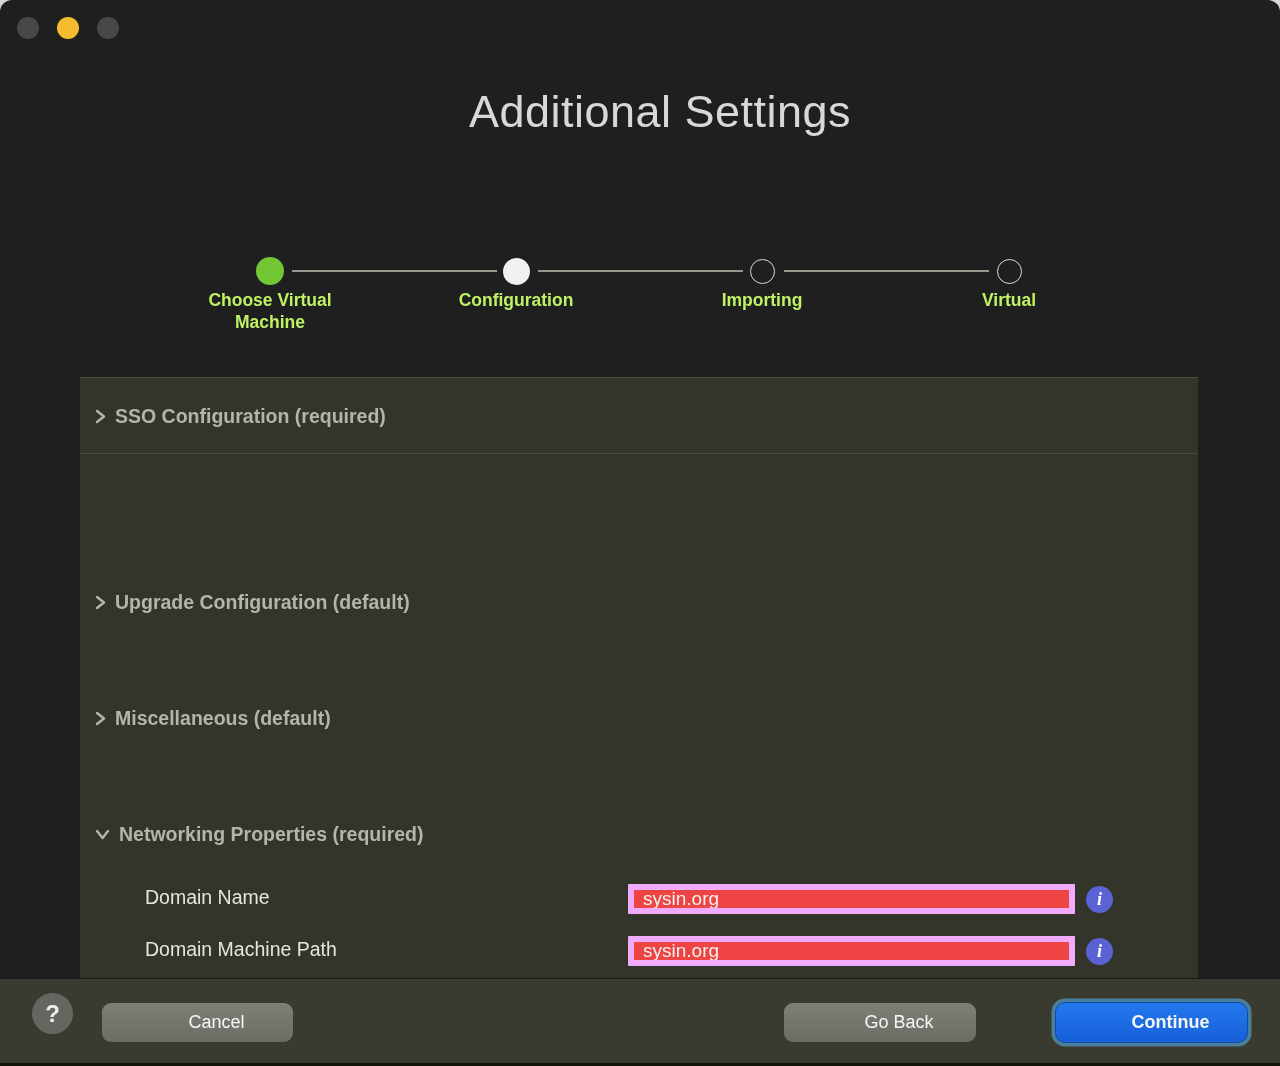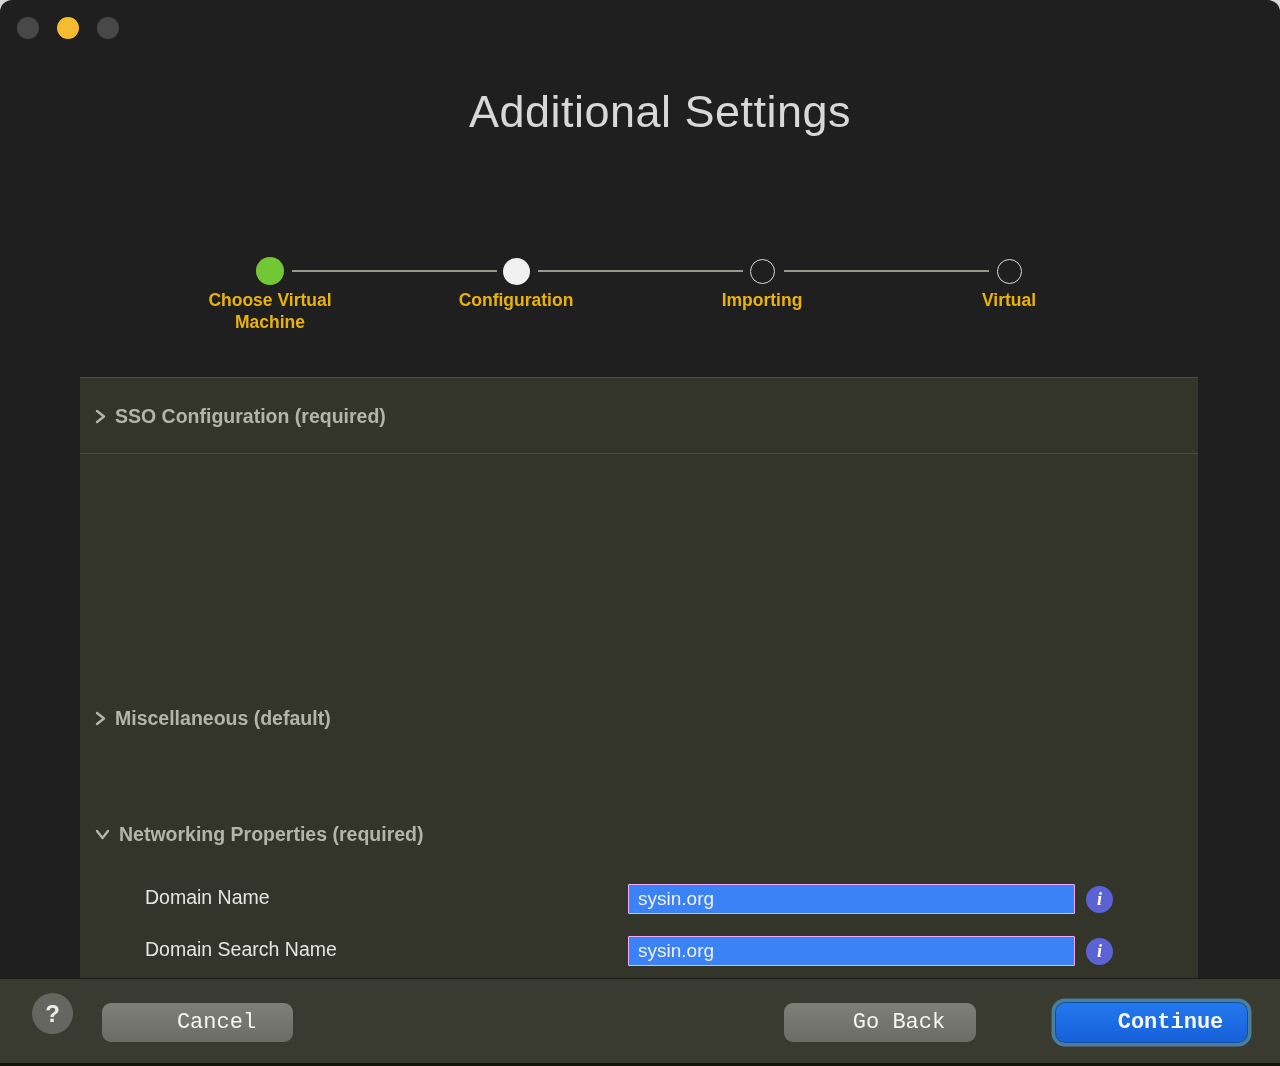--- a/index.html
+++ b/index.html
@@ -29,42 +29,42 @@
 
   
   .stepper { position: absolute; top: 0; left: 0; }
   .dot { position: absolute; border-radius: 50%; }
   .dot.done    { width: 28px; height: 28px; background: #74c734; }
   .dot.current { width: 27px; height: 27px; background: #f1f1f1; }
   .dot.upcoming{ width: 25px; height: 25px; background: transparent; border: 1.5px solid #d9d9d9; }
   .conn { position: absolute; height: 2px; background: #98988f; top: 270px; }
   .steplabel {
     position: absolute; width: 170px; text-align: center;
-    color: #eab308; font-size: 17.5px; font-weight: 600; line-height: 22px;
+    color: #bef264; font-size: 17.5px; font-weight: 600; line-height: 22px;
   }
 
   
   .panel {
     position: absolute; left: 80px; top: 377px; width: 1118px; height: 601px;
     background: #33352b;
     border-top: 1px solid #4b4d41;
   }
   .sec {
     position: absolute; left: 14px; display: flex; align-items: center; gap: 8px;
     color: #b3b5ab; font-size: 19.5px; font-weight: bold; cursor: default;
   }
   .sec svg { display: block; }
   .divider { position: absolute; left: 0; top: 75px; width: 100%; height: 1px; background: #4a4c3f; }
 
   .fieldlabel {
     position: absolute; left: 65px; color: #e5e5e2; font-size: 19.5px;
   }
   .field {
     position: absolute; left: 548px; width: 447px; height: 30px;
-    background: #3b82f6; border: 1px solid #f0abfc; border-radius: 1px;
+    background: #ef4444; border: 6px solid #f0abfc; border-radius: 1px;
     color: #f0f0ef; font-size: 19px; padding: 0 9px;
     font-family: "Liberation Sans", "DejaVu Sans", sans-serif;
     outline: none;
   }
   .info {
     position: absolute; left: 1006px; width: 27px; height: 27px; border-radius: 50%;
     background: #5b62d3; color: #ffffff; text-align: center;
     font-family: "Liberation Serif", "DejaVu Serif", serif;
     font-style: italic; font-weight: bold; font-size: 18px; line-height: 26px;
     cursor: pointer;
@@ -77,22 +77,22 @@
   }
   .helpbtn {
     position: absolute; left: 32px; top: 14px; width: 41px; height: 41px;
     border-radius: 50%; background: #65665f; border: none;
     color: #ededeb; font-size: 24px; font-weight: bold; line-height: 41px;
     text-align: center; padding: 0; cursor: pointer;
     font-family: "Liberation Sans", "DejaVu Sans", sans-serif;
   }
   .btn {
     position: absolute; top: 24px; height: 39px; border: none; border-radius: 9px;
-    color: #f6f6f4; font-size: 22px; cursor: pointer;
-    font-family: Liberation Mono, monospace;
+    color: #f6f6f4; font-size: 18px; cursor: pointer;
+    font-family: Liberation Sans, sans-serif;
     padding-left: 44px;
   }
   .btn.gray { background: linear-gradient(180deg, #7e7f76, #6b6c63); font-weight: 500; }
   .btn.cancel  { left: 102px;  width: 191px; }
   .btn.goback  { left: 784px;  width: 192px; }
   .btn.primary {
     left: 1056px; width: 191px; font-weight: 600;
     background: linear-gradient(180deg, #2478ee, #1660d9);
     box-shadow: 0 0 0 1px #0d4fa8, 0 0 0 4.5px #4a7e9b;
   }
@@ -133,20 +133,28 @@
         <svg width="13" height="17" viewBox="0 0 13 17">
             <polyline points="3,3 10,8.5 3,14" fill="none" stroke="#b3b5ab" stroke-width="2.4" stroke-linecap="round" stroke-linejoin="round"></polyline>
           </svg>
       </span>
       <span>SSO Configuration (required)</span>
     </div>
 
     <div class="divider"></div>
 
 
+    <div class="sec" style="top:213px;">
+      <span>
+        <svg width="13" height="17" viewBox="0 0 13 17">
+            <polyline points="3,3 10,8.5 3,14" fill="none" stroke="#b3b5ab" stroke-width="2.4" stroke-linecap="round" stroke-linejoin="round"></polyline>
+          </svg>
+      </span>
+      <span>Upgrade Configuration (default)</span>
+    </div>
 
     <div class="sec" style="top:329px;">
       <span>
         <svg width="13" height="17" viewBox="0 0 13 17">
             <polyline points="3,3 10,8.5 3,14" fill="none" stroke="#b3b5ab" stroke-width="2.4" stroke-linecap="round" stroke-linejoin="round"></polyline>
           </svg>
       </span>
       <span>Miscellaneous (default)</span>
     </div>
 
@@ -156,21 +164,21 @@
             <polyline points="3,3 8.5,10 14,3" fill="none" stroke="#b3b5ab" stroke-width="2.4" stroke-linecap="round" stroke-linejoin="round"></polyline>
           </svg>
       </span>
       <span>Networking Properties (required)</span>
     </div>
 
     <div class="fieldlabel" style="top:508px;">Domain Name</div>
     <input class="field" style="top: 506px;" value="sysin.org">
     <div class="info" style="top:508px;">i</div>
 
-    <div class="fieldlabel" style="top:560px;">Domain Search Name</div>
+    <div class="fieldlabel" style="top:560px;">Domain Machine Path</div>
     <input class="field" style="top: 558px;" value="sysin.org">
     <div class="info" style="top:560px;">i</div>
 
   </div>
 
   <div class="footer">
     <button class="helpbtn">?</button>
     <button class="btn gray cancel">Cancel</button>
     <button class="btn gray goback">Go Back</button>
     <button class="btn primary">Continue</button>

